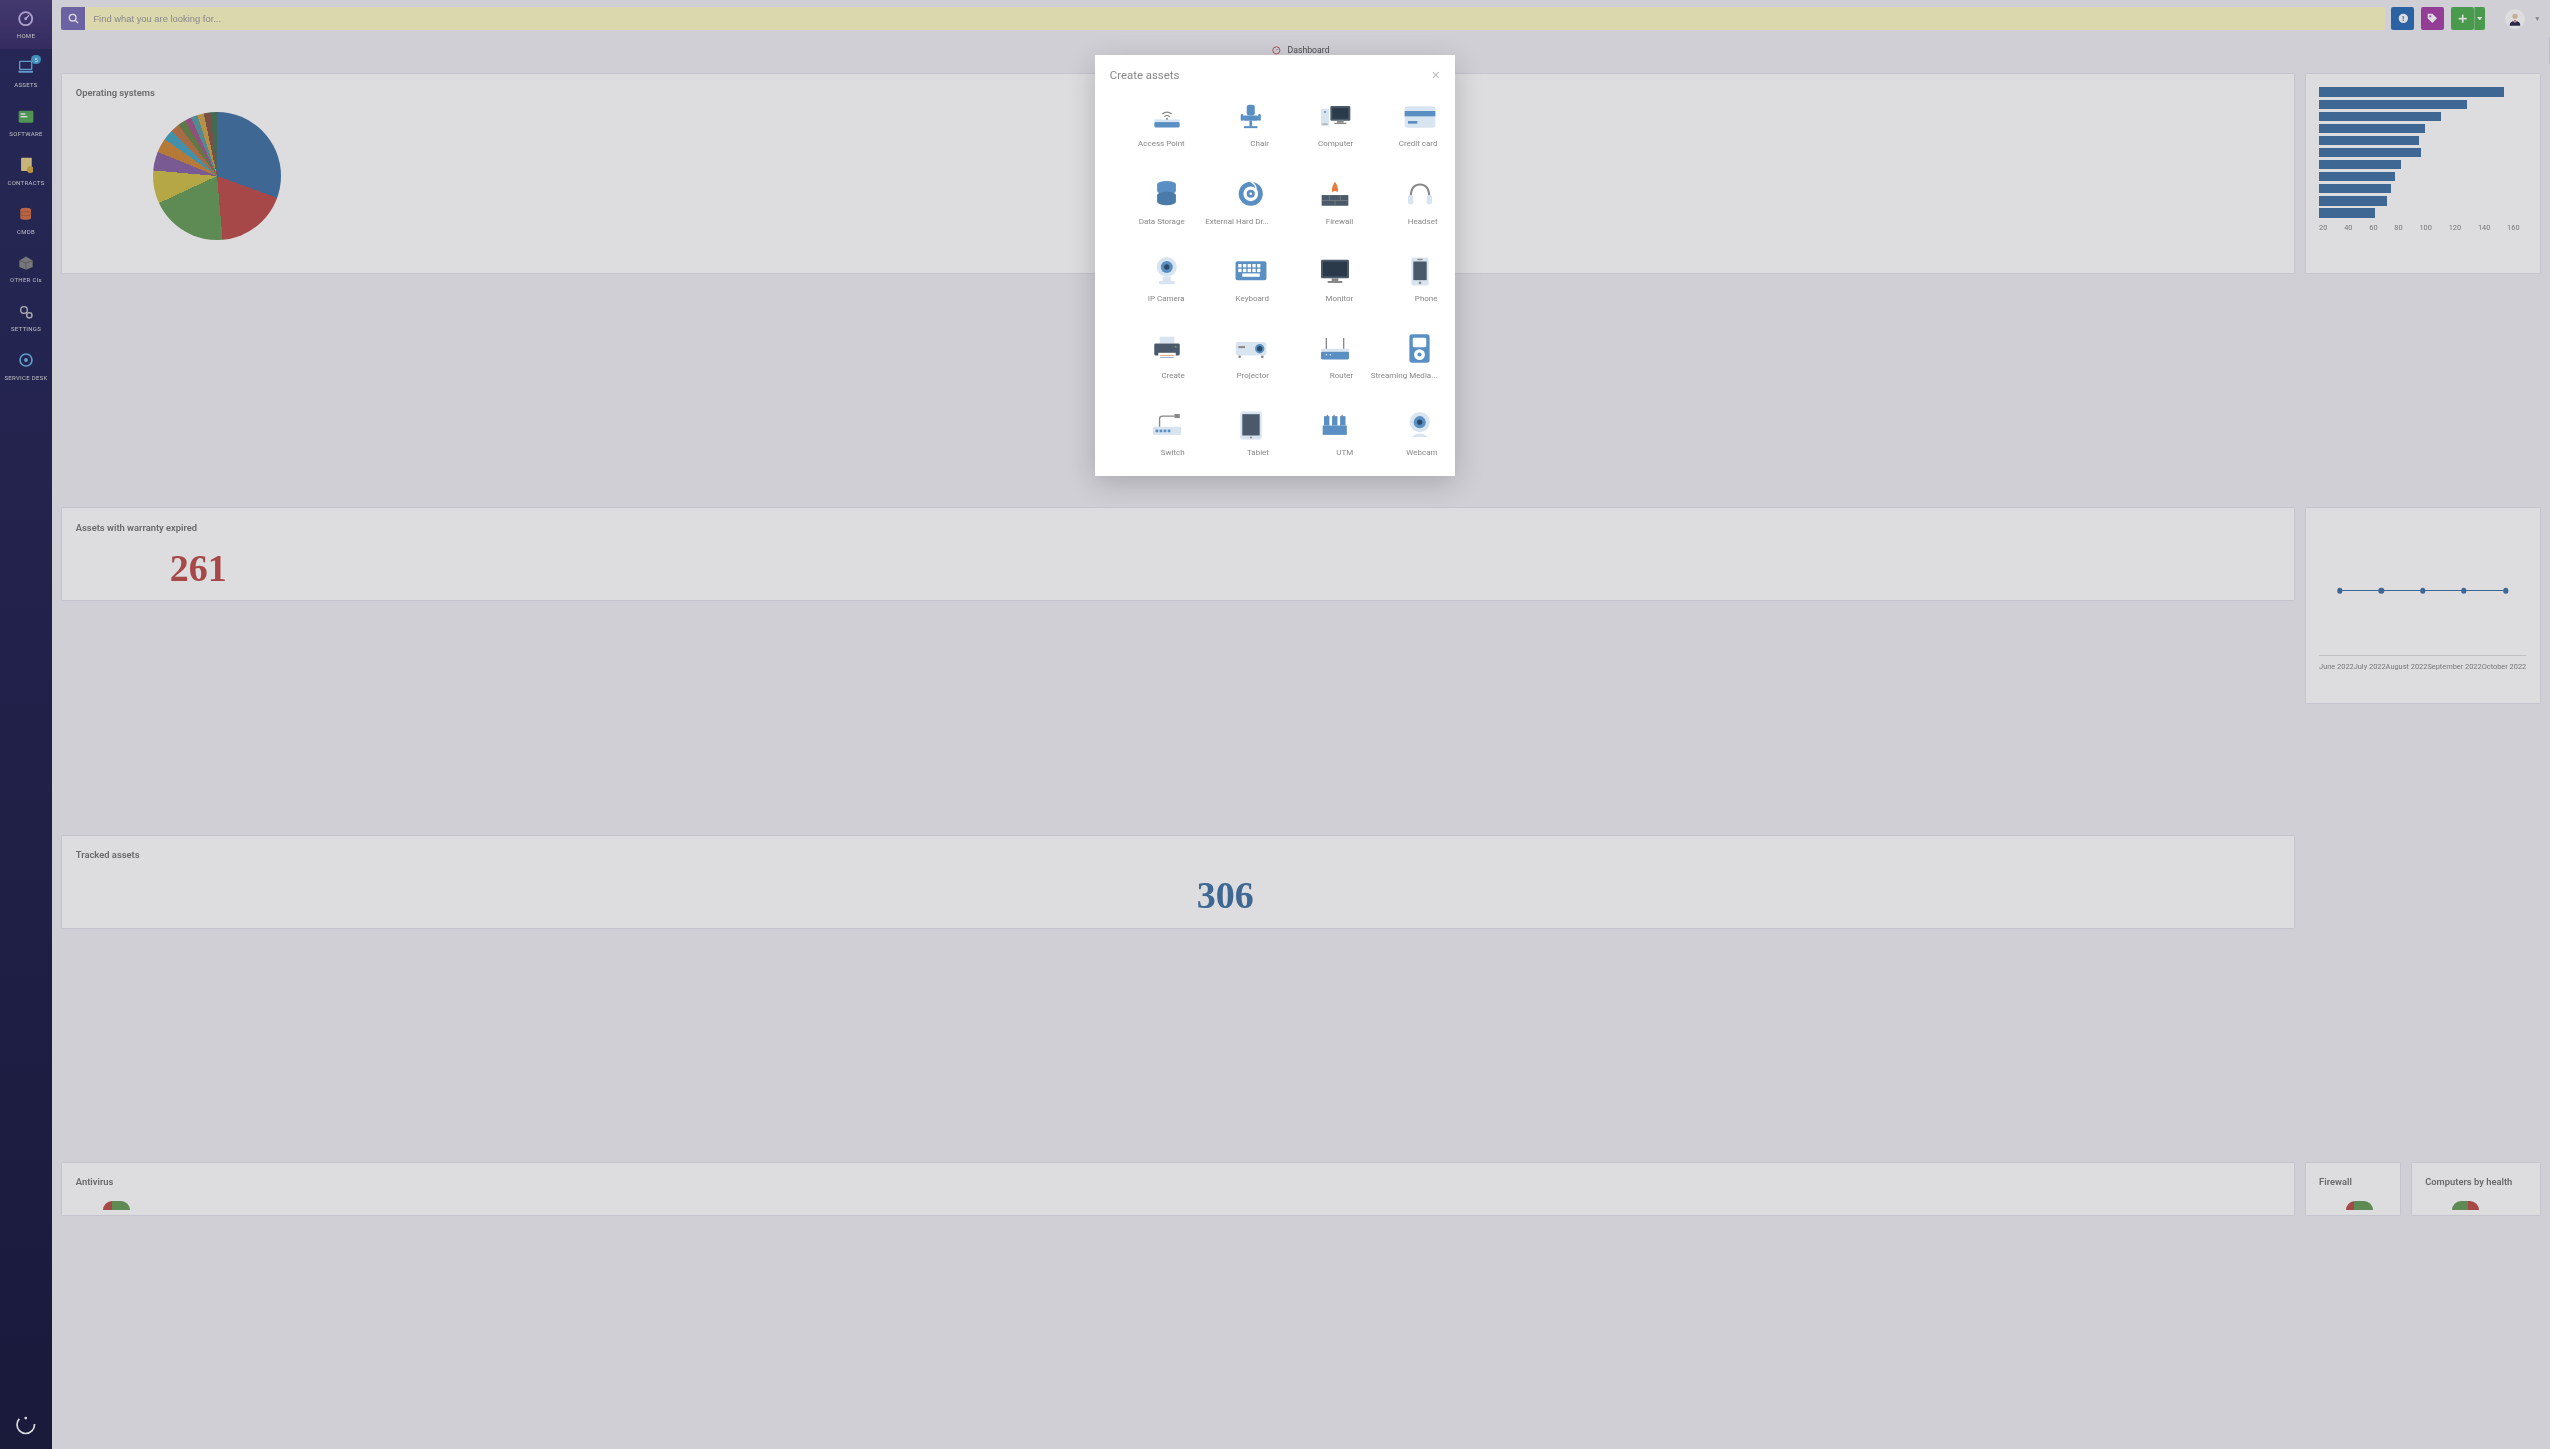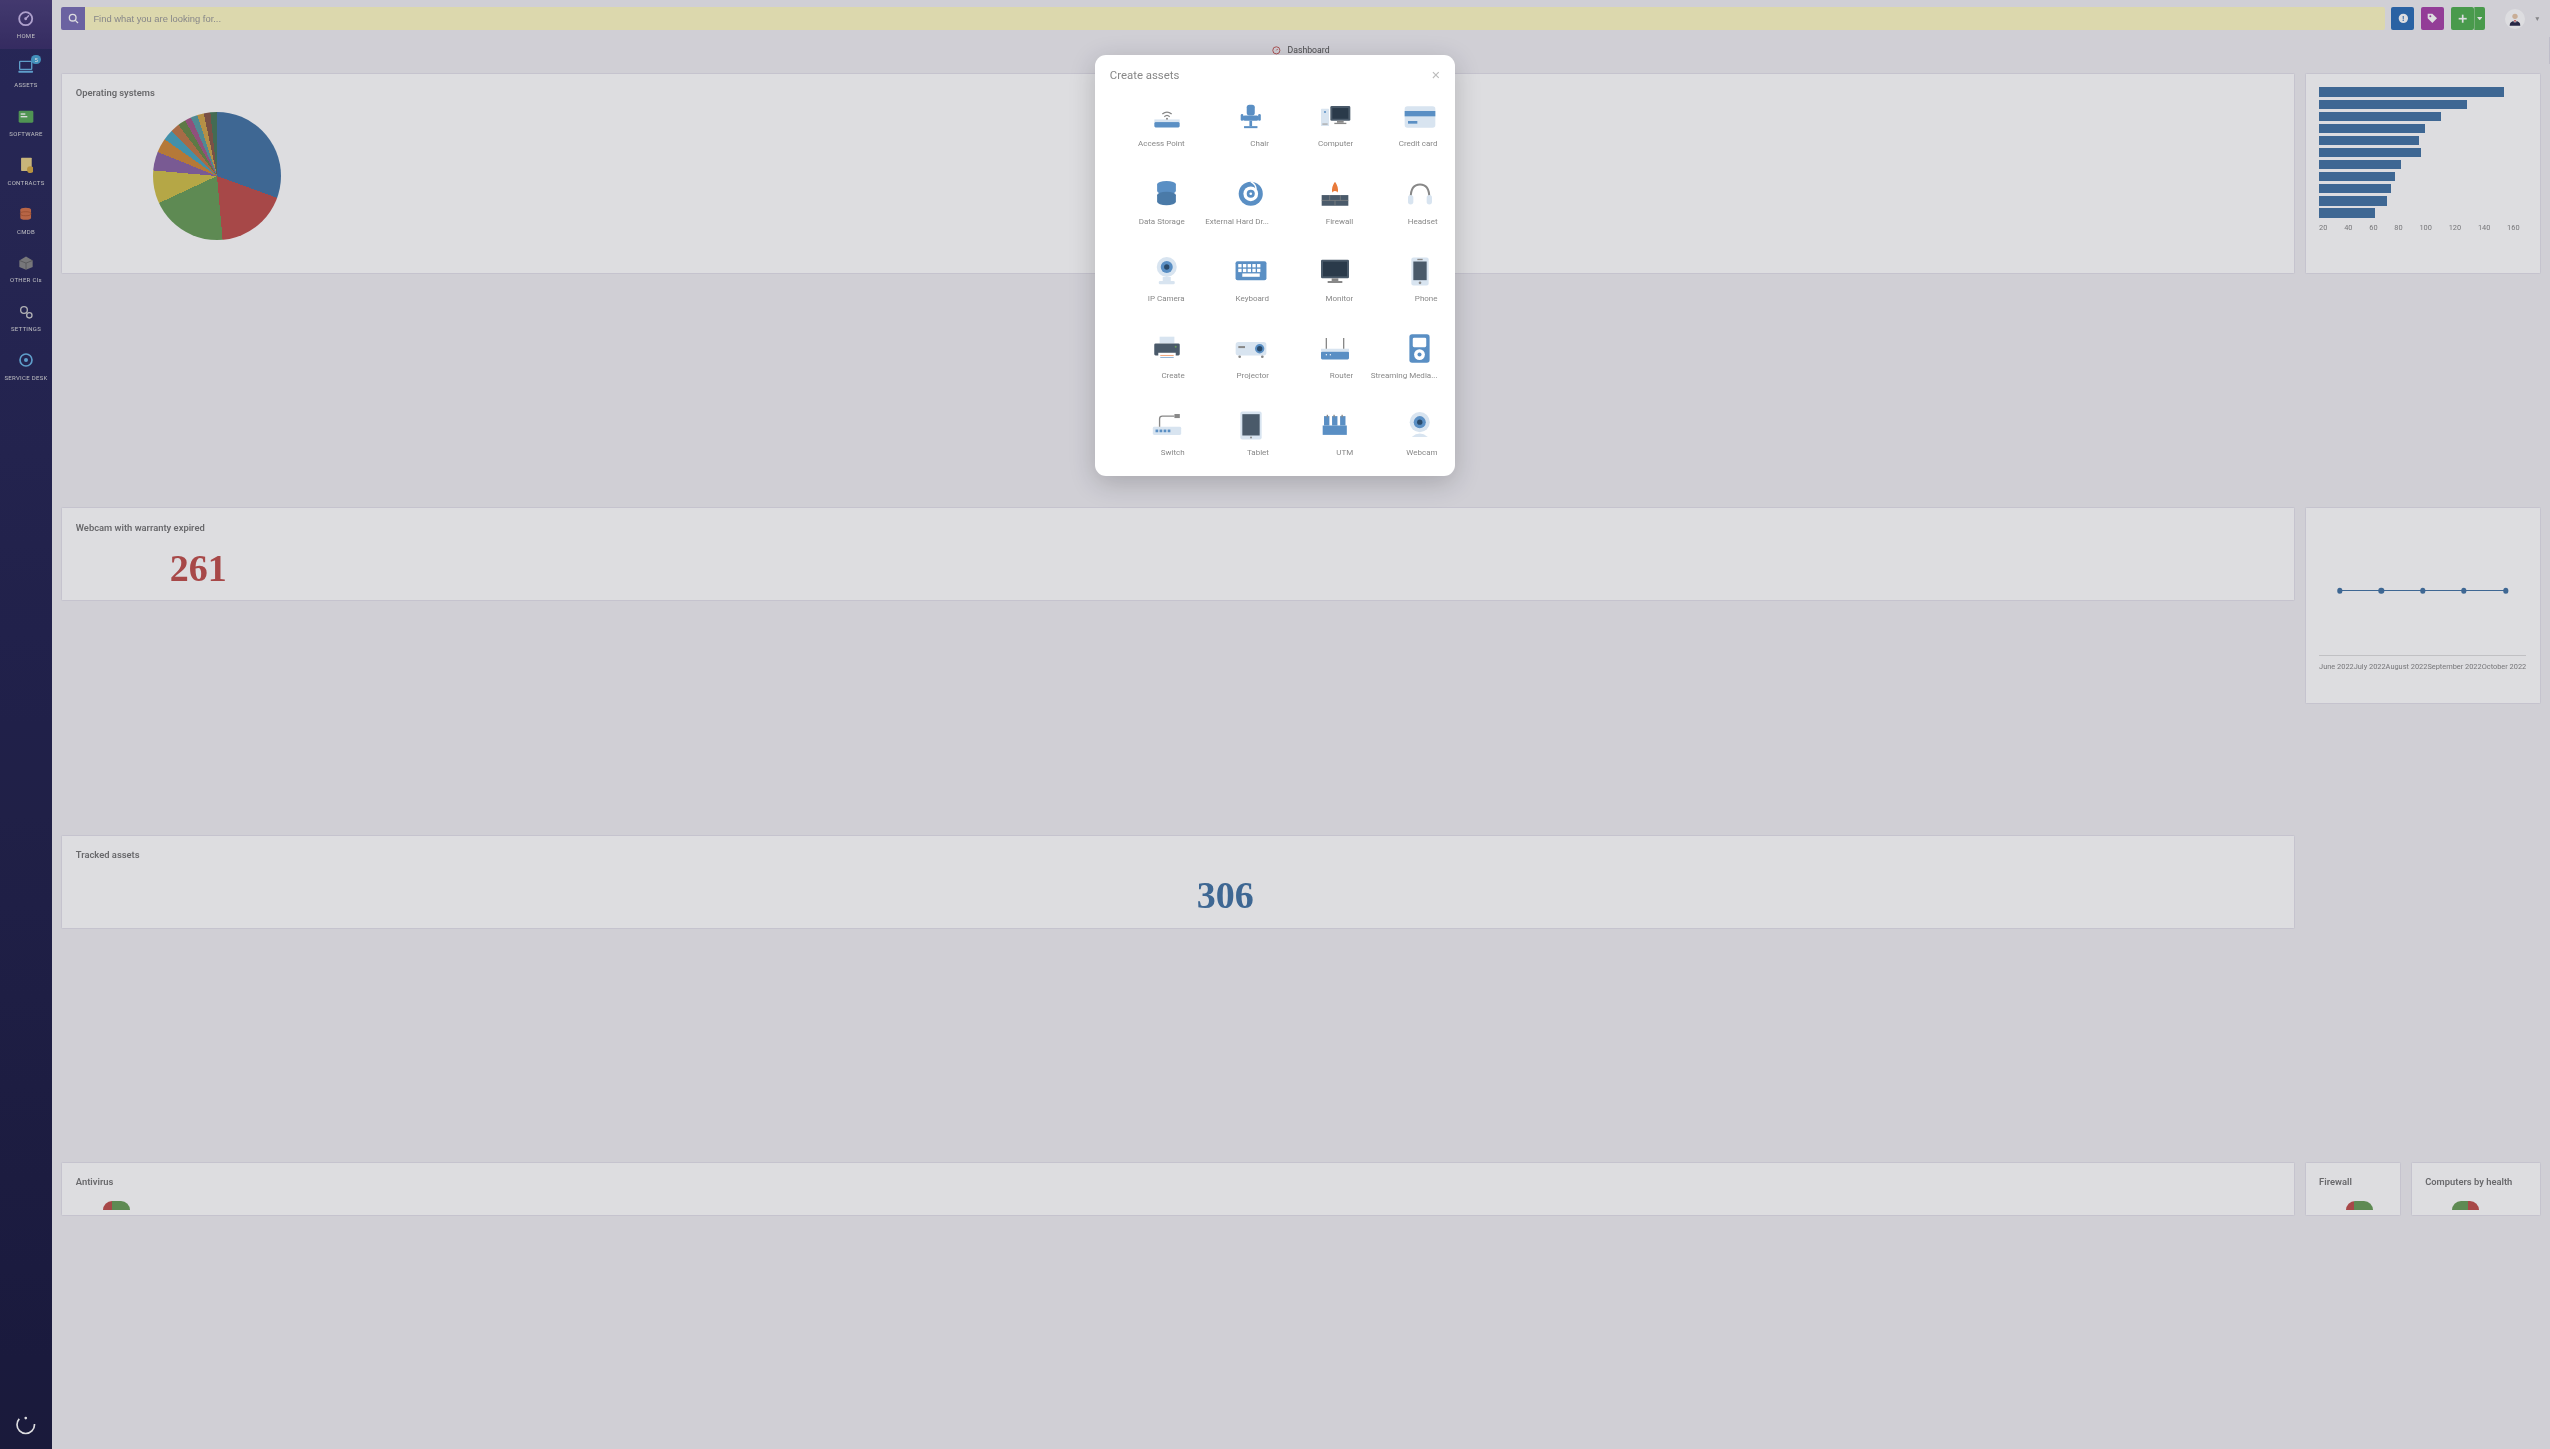--- a/index.html
+++ b/index.html
@@ -81,21 +81,21 @@
 .bar-axis { display: flex; justify-content: space-between; font-size: 7.4px; color: #888; margin-top: 5.4px; padding-left: 0; }
 
 
 .line-area { position: relative; height: 134px; border-bottom: 0.7px solid #ddd; }
 .line-dot { position: absolute; width: 5.4px; height: 5.4px; background: #4575a5; border-radius: 50%; bottom: 48%; transform: translate(-50%, 50%); }
 .line-seg { position: absolute; height: 0.7px; background: #4575a5; bottom: 48%; }
 .line-labels { display: flex; justify-content: space-around; font-size: 7.4px; color: #888; margin-top: 6.7px; }
 
 
 .overlay { position: fixed; inset: 0; background: rgba(30,30,50,0.15); z-index: 200; display: flex; align-items: flex-start; justify-content: center; padding-top: 55px; }
-.modal { width: 360px; background: #fff; border-radius: 11px; box-shadow: 0 6.7px 27px rgba(0,0,0,0.2); max-height: 444px; overflow: hidden; }
+.modal { width: 360px; background: #fff; border-radius: 0; box-shadow: 0 6.7px 27px rgba(0,0,0,0.2); max-height: 444px; overflow: hidden; }
 .modal-header { display: flex; align-items: center; justify-content: space-between; padding: 12px 14.8px 6.7px; }
 .modal-title { font-size: 11.4px; color: #888; font-weight: 400; }
 .modal-close { background: none; border: none; font-size: 14.8px; color: #bbb; cursor: pointer; }
 .modal-body { padding: 6.7px 14.8px 13.4px; max-height: 403px; overflow-y: auto; }
 .asset-grid { display: grid; grid-template-columns: repeat(4, 1fr); gap: 20px 6.7px; }
 .asset-tile { display: flex; flex-direction: column; align-items: flex-end; cursor: pointer; padding: 5.4px 2.7px; }
 .asset-icon { width: 36px; height: 29.5px; display: flex; align-items: center; justify-content: center; margin-bottom: 8px; }
 .asset-label { font-size: 8px; color: #888; text-align: center; white-space: nowrap; overflow: hidden; text-overflow: ellipsis; max-width: 67px; }
 
 
@@ -293,21 +293,21 @@
         <span>40</span>
         <span>60</span>
         <span>80</span>
         <span>100</span>
         <span>120</span>
         <span>140</span>
         <span>160</span>
       </div>
     </div>
     <div class="card card-warranty">
-      <div class="card-title">Webcam with warranty expired</div>
+      <div class="card-title">Assets with warranty expired</div>
       <div class="big-number big-red">261</div>
     </div>
     <div class="card card-line">
       <div class="line-area">
         <div class="line-seg" style="left:10%; width:80%"></div>
         <div class="line-dot" style="left:10%"></div>
         <div class="line-dot" style="left:30%"></div>
         <div class="line-dot" style="left:50%"></div>
         <div class="line-dot" style="left:70%"></div>
         <div class="line-dot" style="left:90%"></div>

